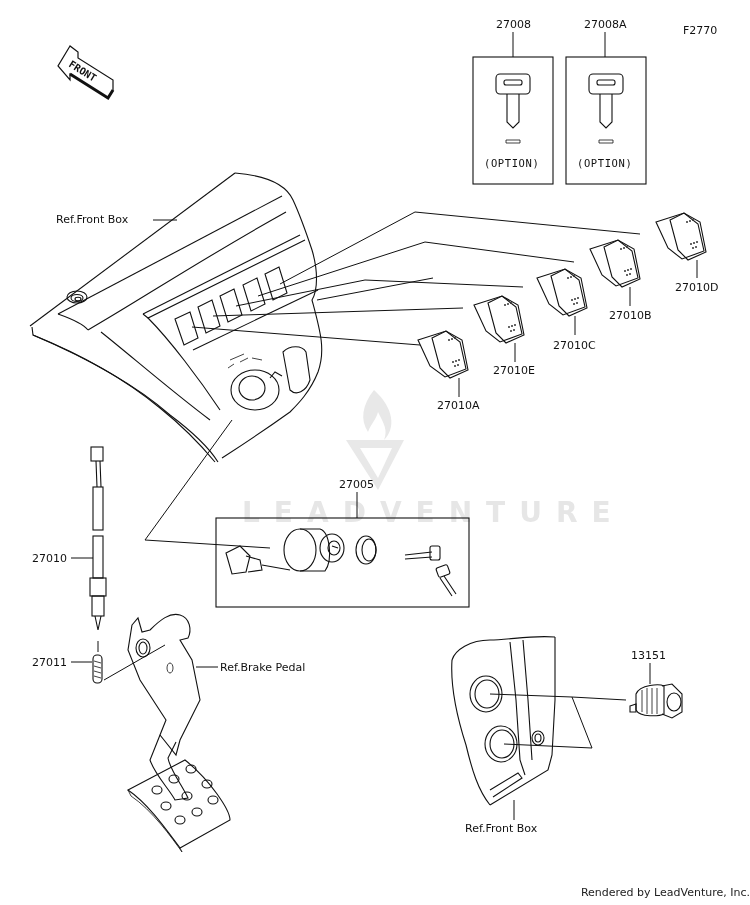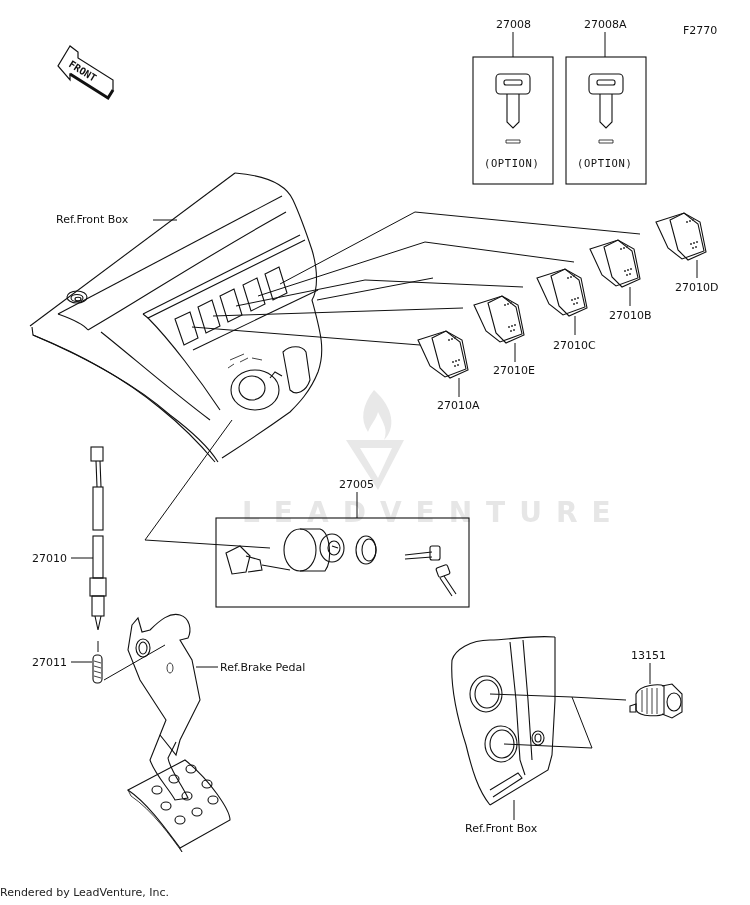--- a/index.html
+++ b/index.html
@@ -5,21 +5,21 @@
   html, body { margin: 0; padding: 0; background: #ffffff; }
   body { width: 750px; height: 905px; position: relative; overflow: hidden; font-family: "DejaVu Sans", sans-serif; }
   svg.diagram { position: absolute; left: 0; top: 0; width: 750px; height: 905px; }
   .ln { stroke: #111; stroke-width: 1.1; fill: none; }
   .lnw { stroke: #111; stroke-width: 1.1; fill: #fff; }
   .thin { stroke: #111; stroke-width: 0.8; fill: none; }
   .lead { stroke: #111; stroke-width: 1; fill: none; }
   .lbl { font-family: "DejaVu Sans", sans-serif; font-size: 11px; fill: #111; }
   .lblm { font-family: "DejaVu Sans Mono", monospace; font-size: 10.5px; fill: #111; letter-spacing: 0.6px; }
   .wm { font-family: "DejaVu Sans", sans-serif; font-size: 28px; fill: #e6e6e6; letter-spacing: 14px; font-weight: bold; }
-  .footer { position: absolute; left: 0; width: 750px; top: 886px; text-align: left; font-family: "DejaVu Sans", sans-serif; font-size: 11px; color: #222; }
+  .footer { position: absolute; left: 0; width: 750px; top: 886px; text-align: right; font-family: "DejaVu Sans", sans-serif; font-size: 11px; color: #222; }
   .dot { fill: #333; }
 </style>
 </head>
 <body>
 
 <svg class="diagram" viewBox="0 0 750 905">
 
   <g>
     <path d="M374 390 C 362 405, 360 420, 368 432 C 372 422, 376 420, 378 412 C 384 424, 388 430, 384 440 C 396 428, 394 408, 374 390 Z" fill="#e8e8e8"></path>
     <path d="M346 440 L 404 440 L 378 490 Z M 360 448 L 378 478 L 392 448 Z" fill="#e8e8e8" fill-rule="evenodd"></path>

